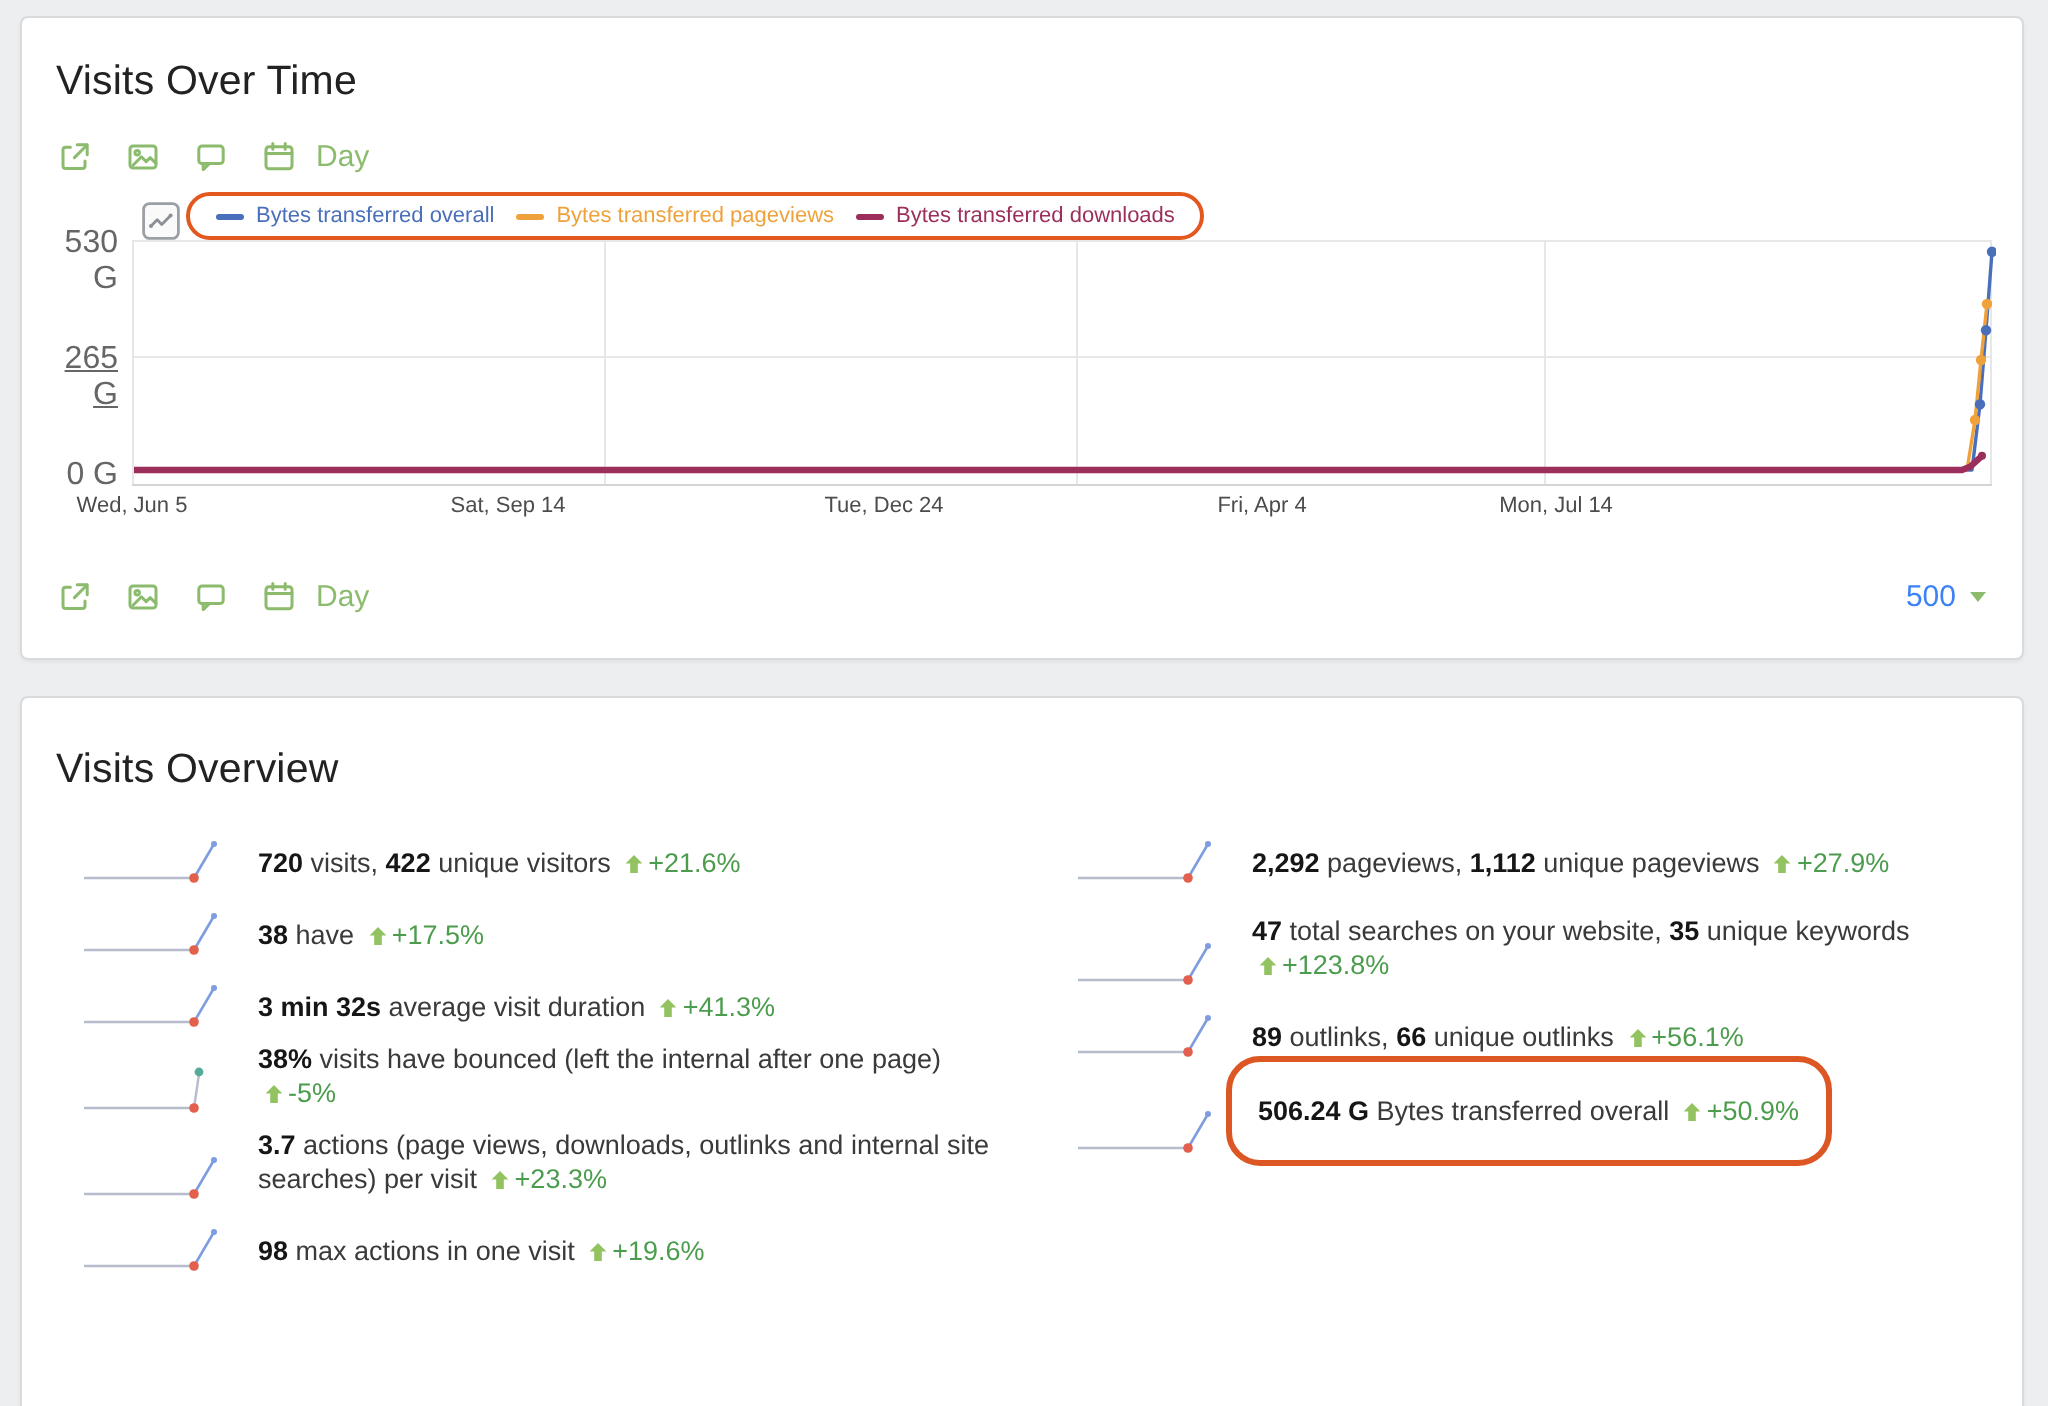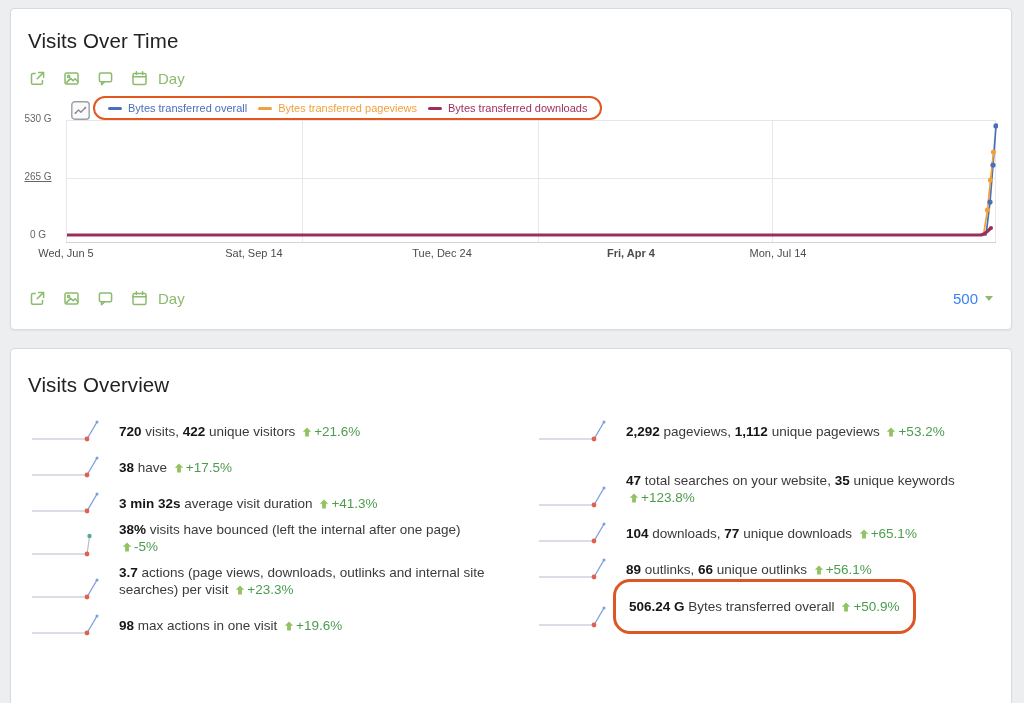--- a/index.html
+++ b/index.html
@@ -29,42 +29,42 @@
   .tbtn svg{display:block;}
   .period-label{color:#8cbb6e;font-size:15px;margin-left:-6px;}
   .row-limit{color:#3b82f6;font-size:15px;display:inline-flex;align-items:center;cursor:pointer;}
   .caret{display:inline-block;width:0;height:0;margin-left:7px;
     border-left:4.5px solid transparent;border-right:4.5px solid transparent;
     border-top:5.5px solid #8cbb6e;}
   
   #plot{position:absolute;left:55px;top:108px;}
   #plot .grid{stroke:#e7e7e9;stroke-width:1;}
   #plot .gridb{stroke:#d4d4d7;stroke-width:1;}
-  #ylabels span{position:absolute;left:6px;width:42px;text-align:center;
-    font-size:10px;color:#666;}
+  #ylabels span{position:absolute;left:6px;width:42px;text-align:right;
+    font-size:16px;color:#666;}
   #xlabels{position:absolute;left:55px;top:238px;width:930px;height:16px;}
   #xlabels span{position:absolute;transform:translateX(-50%);white-space:nowrap;
     font-size:11px;color:#4c4c4c;top:0;}
   #chart-export-btn{position:absolute;left:60px;top:92px;cursor:pointer;}
   #legend-oval{
     position:absolute;left:82px;top:87px;
     border:2.5px solid #e2581f;border-radius:16px;padding:4px 13px;
     background:transparent;
   }
   #legend{display:flex;align-items:center;gap:11px;}
   #legend .li{display:inline-flex;align-items:center;gap:6px;cursor:pointer;white-space:nowrap;}
   #legend .li i{display:inline-block;width:14px;height:3px;border-radius:2px;}
   #legend .li em{font-style:normal;font-size:11px;}
   
   .cols-wrap{position:absolute;top:64px;left:0;right:0;}
   .col{position:absolute;top:0;}
-  #col-left{left:20px;}
+  #col-left{left:30px;}
   #col-right{left:527px;}
   .stat-row{display:flex;align-items:flex-end;margin-bottom:9px;}
-  #col-right .stat-row:nth-child(2){margin-top:32px;}
+  #col-right .stat-row:nth-child(2){margin-top:17px;}
   .spark{margin-right:16px;margin-bottom:-5px;flex:none;}
   .stat-text{font-size:13.5px;line-height:17px;color:#3a3a3a;}
   #col-left .stat-text{width:380px;}
   #col-right .stat-text{width:340px;}
   .stat-text b{font-weight:700;color:#161616;}
   .chg{white-space:nowrap;}
   .chg .pct{color:#4c9c4e;}
   .chg svg{vertical-align:-1px;margin:0 2px 0 3px;}
   .circled{
     display:inline-block;border:3px solid #dd5724;border-radius:17px;
@@ -131,21 +131,21 @@
       <circle cx="921.5" cy="93.0" r="2.6" fill="#efa23c"></circle>
       <circle cx="924.5" cy="63.0" r="2.6" fill="#efa23c"></circle>
       <circle cx="927.5" cy="35.0" r="2.6" fill="#efa23c"></circle>
       <circle cx="925" cy="110.9" r="2" fill="#9c2e5c"></circle>
     </svg>
 
   <div id="xlabels">
       <span style="left: 0px;">Wed, Jun 5</span>
       <span style="left: 188px;">Sat, Sep 14</span>
       <span style="left: 376px;">Tue, Dec 24</span>
-      <span style="left: 565px; font-weight: bold;">Fri, Apr 4</span>
+      <span style="left: 565px;">Fri, Apr 4</span>
       <span style="left: 712px;">Mon, Jul 14</span>
     </div>
 
   <span id="chart-export-btn">
     <svg width="19" height="19" viewBox="0 0 19 19">
       <rect x=".8" y=".8" width="17.4" height="17.4" rx="3" fill="#fafafa" stroke="#9aa0a6" stroke-width="1.4"></rect>
       <path d="M4.5 12l3.1-3.1 2.3 2.3 4.4-4.4" fill="none" stroke="#8b9097" stroke-width="1.4" stroke-linecap="round" stroke-linejoin="round"></path>
       <circle cx="4.5" cy="12" r="1" fill="#8b9097"></circle>
         <circle cx="14.3" cy="6.8" r="1" fill="#8b9097"></circle>
     </svg>
@@ -279,43 +279,32 @@
     <div class="col" id="col-right">
         <div class="stat-row">
           <svg width="72" height="32" viewBox="0 0 72 32" class="spark">
             <path d="M1 26 H56" stroke="#b6bccb" stroke-width="1.2" fill="none"></path>
             <path d="M56 26 L66 9" stroke="#7e9ce0" stroke-width="1.3" fill="none"></path>
             <circle cx="66" cy="9" r="1.5" fill="#7e9ce0"></circle>
             <circle cx="56" cy="26" r="2.4" fill="#e2604d"></circle>
           </svg>
           <div class="stat-text"><b>2,292</b><span> pageviews, </span><b>1,112</b><span> unique pageviews </span><span class="chg"><svg width="10" height="10" viewBox="0 0 10 10">
                 <path d="M5 .5 9.2 4.8 H6.9 V9.5 H3.1 V4.8 H.8 Z" fill="#92c360"></path>
-              </svg><span class="pct">+53.2%</span></span></div>
+              </svg><span class="pct">+27.9%</span></span></div>
         </div>
         <div class="stat-row">
           <svg width="72" height="32" viewBox="0 0 72 32" class="spark">
             <path d="M1 26 H56" stroke="#b6bccb" stroke-width="1.2" fill="none"></path>
             <path d="M56 26 L66 9" stroke="#7e9ce0" stroke-width="1.3" fill="none"></path>
             <circle cx="66" cy="9" r="1.5" fill="#7e9ce0"></circle>
             <circle cx="56" cy="26" r="2.4" fill="#e2604d"></circle>
           </svg>
           <div class="stat-text"><b>47</b><span> total searches on your website, </span><b>35</b><span> unique keywords </span><span class="chg"><svg width="10" height="10" viewBox="0 0 10 10">
                 <path d="M5 .5 9.2 4.8 H6.9 V9.5 H3.1 V4.8 H.8 Z" fill="#92c360"></path>
               </svg><span class="pct">+123.8%</span></span></div>
-        </div>
-        <div class="stat-row">
-          <svg width="72" height="32" viewBox="0 0 72 32" class="spark">
-            <path d="M1 26 H56" stroke="#b6bccb" stroke-width="1.2" fill="none"></path>
-            <path d="M56 26 L66 9" stroke="#7e9ce0" stroke-width="1.3" fill="none"></path>
-            <circle cx="66" cy="9" r="1.5" fill="#7e9ce0"></circle>
-            <circle cx="56" cy="26" r="2.4" fill="#e2604d"></circle>
-          </svg>
-          <div class="stat-text"><b>104</b><span> downloads, </span><b>77</b><span> unique downloads </span><span class="chg"><svg width="10" height="10" viewBox="0 0 10 10">
-                <path d="M5 .5 9.2 4.8 H6.9 V9.5 H3.1 V4.8 H.8 Z" fill="#92c360"></path>
-              </svg><span class="pct">+65.1%</span></span></div>
         </div>
         <div class="stat-row">
           <svg width="72" height="32" viewBox="0 0 72 32" class="spark">
             <path d="M1 26 H56" stroke="#b6bccb" stroke-width="1.2" fill="none"></path>
             <path d="M56 26 L66 9" stroke="#7e9ce0" stroke-width="1.3" fill="none"></path>
             <circle cx="66" cy="9" r="1.5" fill="#7e9ce0"></circle>
             <circle cx="56" cy="26" r="2.4" fill="#e2604d"></circle>
           </svg>
           <div class="stat-text"><b>89</b><span> outlinks, </span><b>66</b><span> unique outlinks </span><span class="chg"><svg width="10" height="10" viewBox="0 0 10 10">
                 <path d="M5 .5 9.2 4.8 H6.9 V9.5 H3.1 V4.8 H.8 Z" fill="#92c360"></path>

